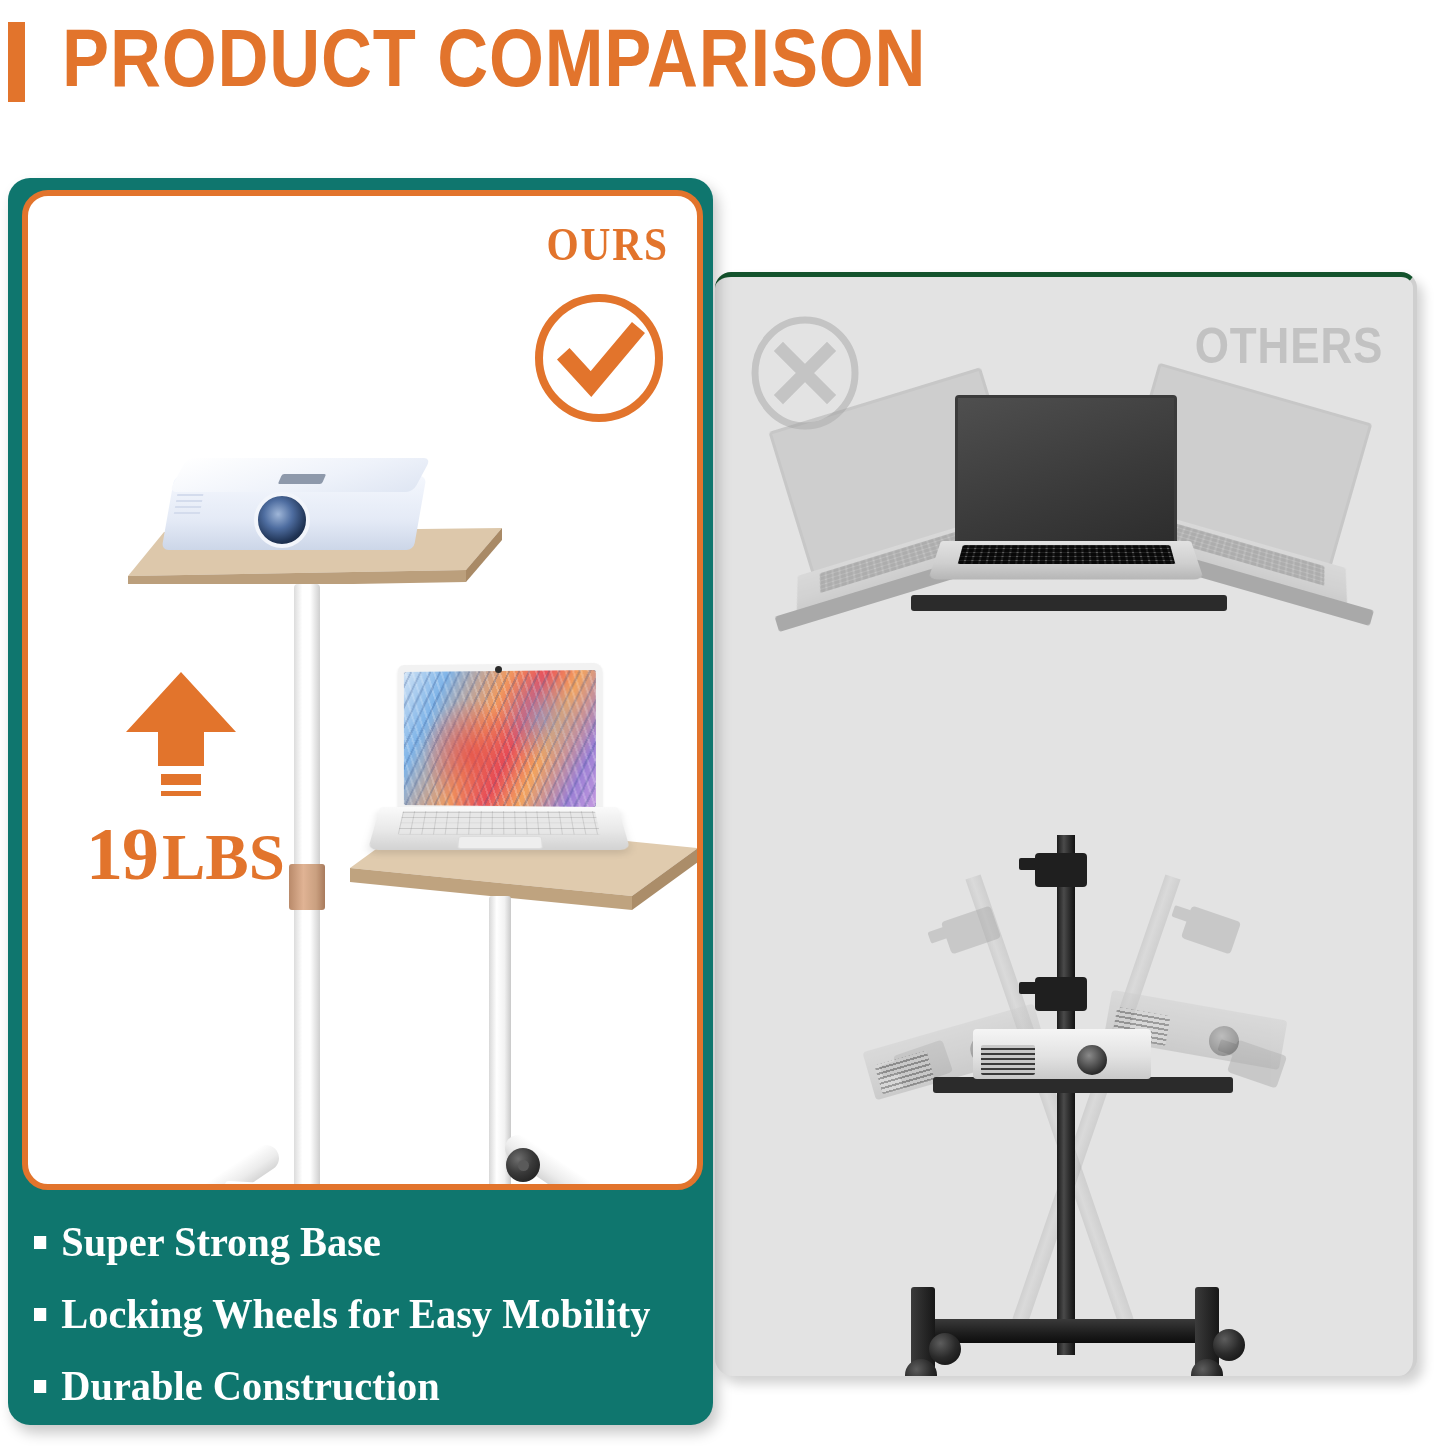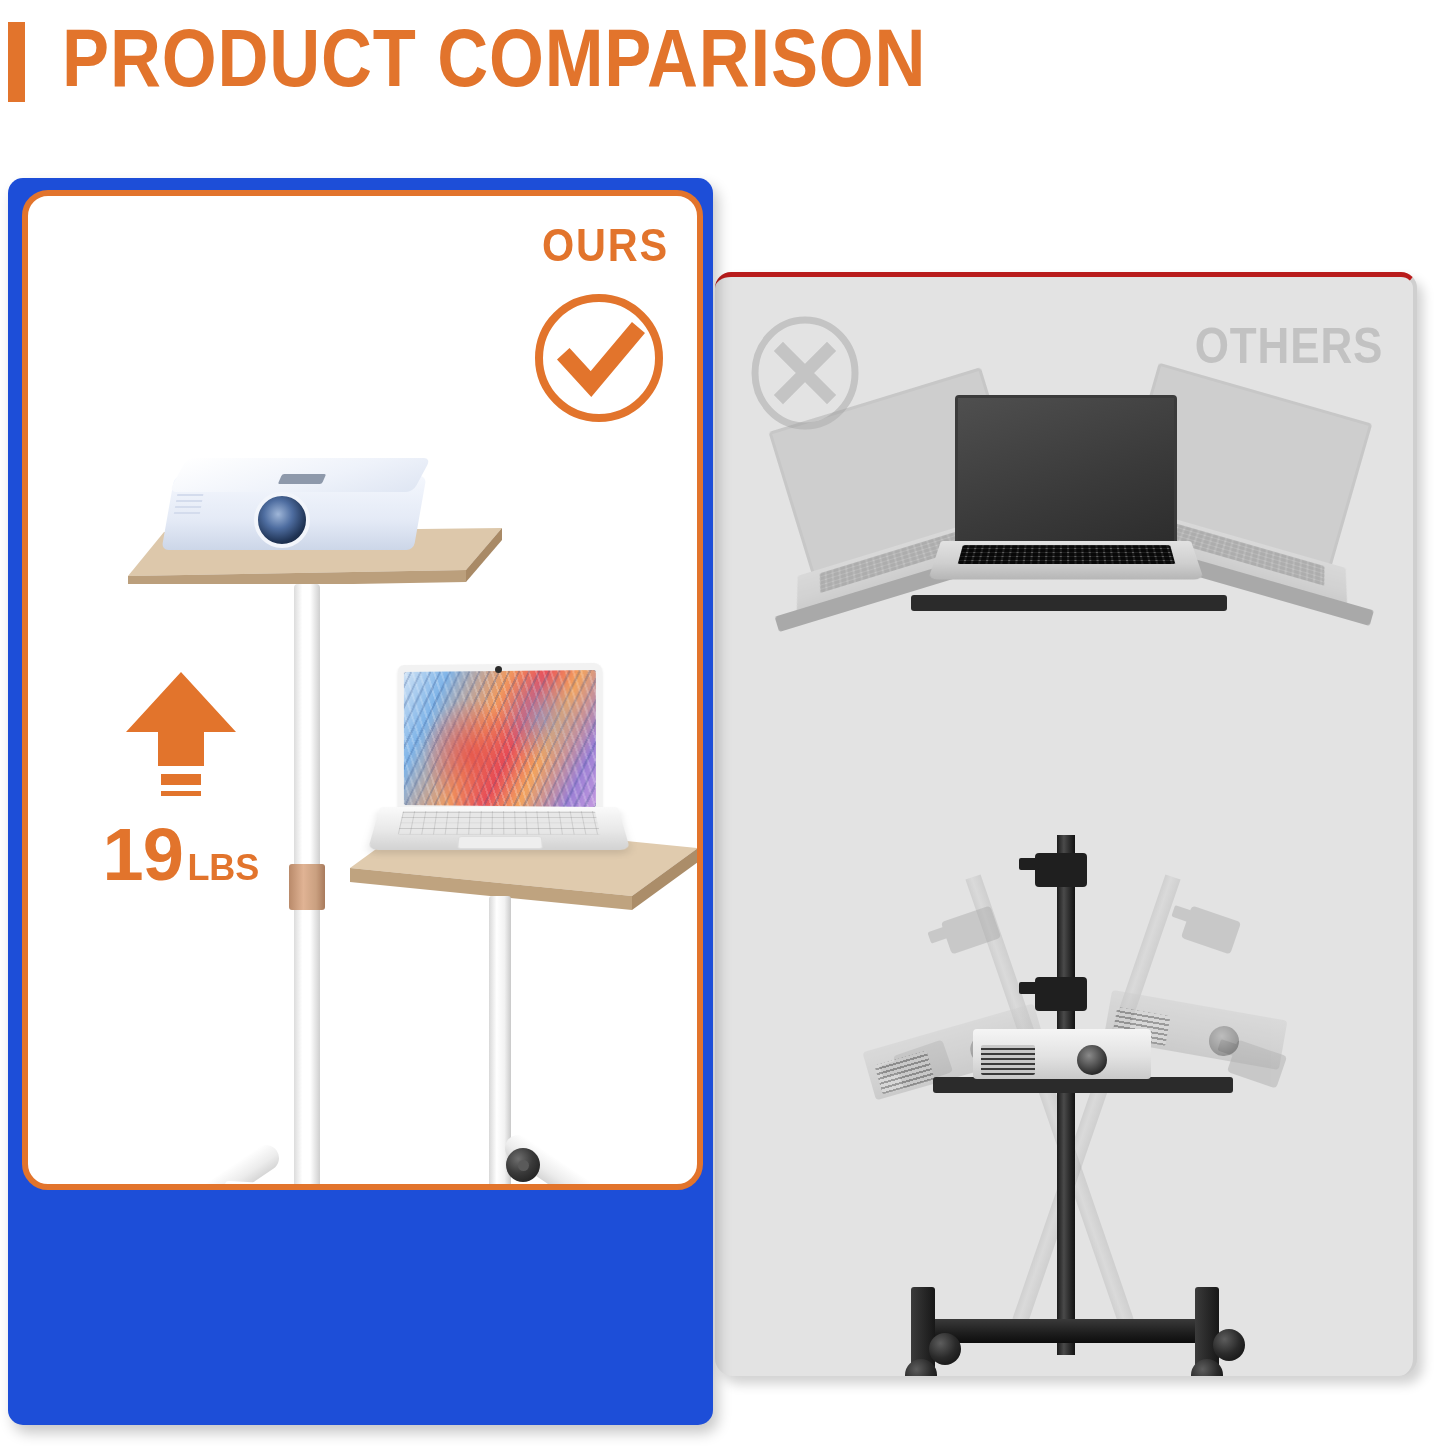--- a/index.html
+++ b/index.html
@@ -9,33 +9,33 @@
   
   #title-row{position:absolute;left:0;top:8px;width:1445px;height:104px;}
   #title-bar{position:absolute;left:8px;top:14px;width:17px;height:80px;background:#e2742c;}
   #title-text{position:absolute;left:62px;top:2px;
       font-size:82px;line-height:96px;font-weight:bold;color:#e2742c;
       letter-spacing:1px;transform:scaleX(.86);transform-origin:left top;
       white-space:nowrap;font-family:"Liberation Sans","DejaVu Sans",sans-serif;}
 
   
   #others-panel{position:absolute;left:715px;top:272px;width:702px;height:1104px;
-      background:#e3e3e3;border-top:5px solid #b91c1c;border-right:4px solid #cfcfcf;
+      background:#e3e3e3;border-top:5px solid #14532d;border-right:4px solid #cfcfcf;
       border-radius:16px 16px 18px 18px;
       box-shadow:6px 8px 12px rgba(0,0,0,.18);box-sizing:border-box;overflow:hidden;}
   #others-label{position:absolute;right:30px;top:40px;font-size:50px;font-weight:bold;
       color:#c2c2c2;letter-spacing:1px;transform:scaleX(.88);transform-origin:right top;}
   #others-x{position:absolute;left:32px;top:38px;width:116px;height:116px;}
   #others-bullets{position:absolute;left:0;top:913px;width:100%;height:191px;
       background:#a3a3a3;box-sizing:border-box;padding:26px 0 0 24px;}
 
   
   #ours-panel{position:absolute;left:8px;top:178px;width:705px;height:1247px;
-      background:#1d4ed8;border-radius:15px;
-      box-shadow:5px 8px 14px rgba(0,0,0,.22);}
+      background:#0f766e;border-radius:22px;
+      box-shadow:5px 8px 14px rgba(0,0,0,.22);font-family:Liberation Serif, serif;}
   #ours-card{position:absolute;left:14px;top:12px;width:681px;height:1000px;
       background:#ffffff;border:6px solid #e2742c;border-radius:26px;box-sizing:border-box;
       overflow:hidden;}
   #ours-label{position:absolute;right:28px;top:22px;font-size:46px;font-weight:bold;
       color:#e2742c;letter-spacing:2px;transform:scaleX(.9);transform-origin:right top;}
   #ours-check{position:absolute;right:28px;top:92px;width:140px;height:140px;}
   #ours-bullets{position:absolute;left:26px;top:1028px;width:660px;}
 
   
   .blist{list-style:none;margin:0;padding:0;}
@@ -46,21 +46,21 @@
       margin:30px 16px 0 0;flex:0 0 auto;}
   #others-bullets .blist li{font-size:41px;line-height:66px;}
   #others-bullets .bsq{margin-top:27px;}
 
   
   #lbs-wrap{position:absolute;left:58px;top:470px;width:190px;}
   #lbs-arrow{position:relative;width:130px;height:130px;margin:0 auto;}
   #lbs-text{margin-top:16px;text-align:center;color:#e2742c;font-weight:bold;
       white-space:nowrap;}
   #lbs-num{font-size:74px;letter-spacing:-1px;}
-  #lbs-unit{font-size:36px;letter-spacing:0px;}
+  #lbs-unit{font-size:65px;letter-spacing:0px;}
 
   
   #stand{position:absolute;left:0;top:0;width:681px;height:1000px;}
   #shelf-top-plate{position:absolute;left:100px;top:330px;width:374px;height:58px;}
 
   
   #shelf-bot-plate{position:absolute;left:322px;top:622px;width:348px;height:98px;}
 
   
   #pole-main{position:absolute;left:266px;top:388px;width:26px;height:632px;
@@ -373,13 +373,29 @@
       <div class="base-leg" style="left:470px;top:962px;transform:rotate(34deg);"></div>
       <div id="base-bar">
         <i class="base-rivet" style="left:62px;top:4px;"></i>
 
       </div>
 
       <div class="caster" style="left:478px;top:952px;width:34px;height:34px;"></div>
     </div>
   </div>
 
+  <div id="ours-bullets">
+    <ul class="blist">
+      <li>
+        <span class="bsq"></span>
+        <span>Super Strong Base</span>
+      </li>
+      <li>
+        <span class="bsq"></span>
+        <span>Locking Wheels for Easy Mobility</span>
+      </li>
+      <li>
+        <span class="bsq"></span>
+        <span>Durable Construction</span>
+      </li>
+    </ul>
+  </div>
 </div>
 
 </body></html>

